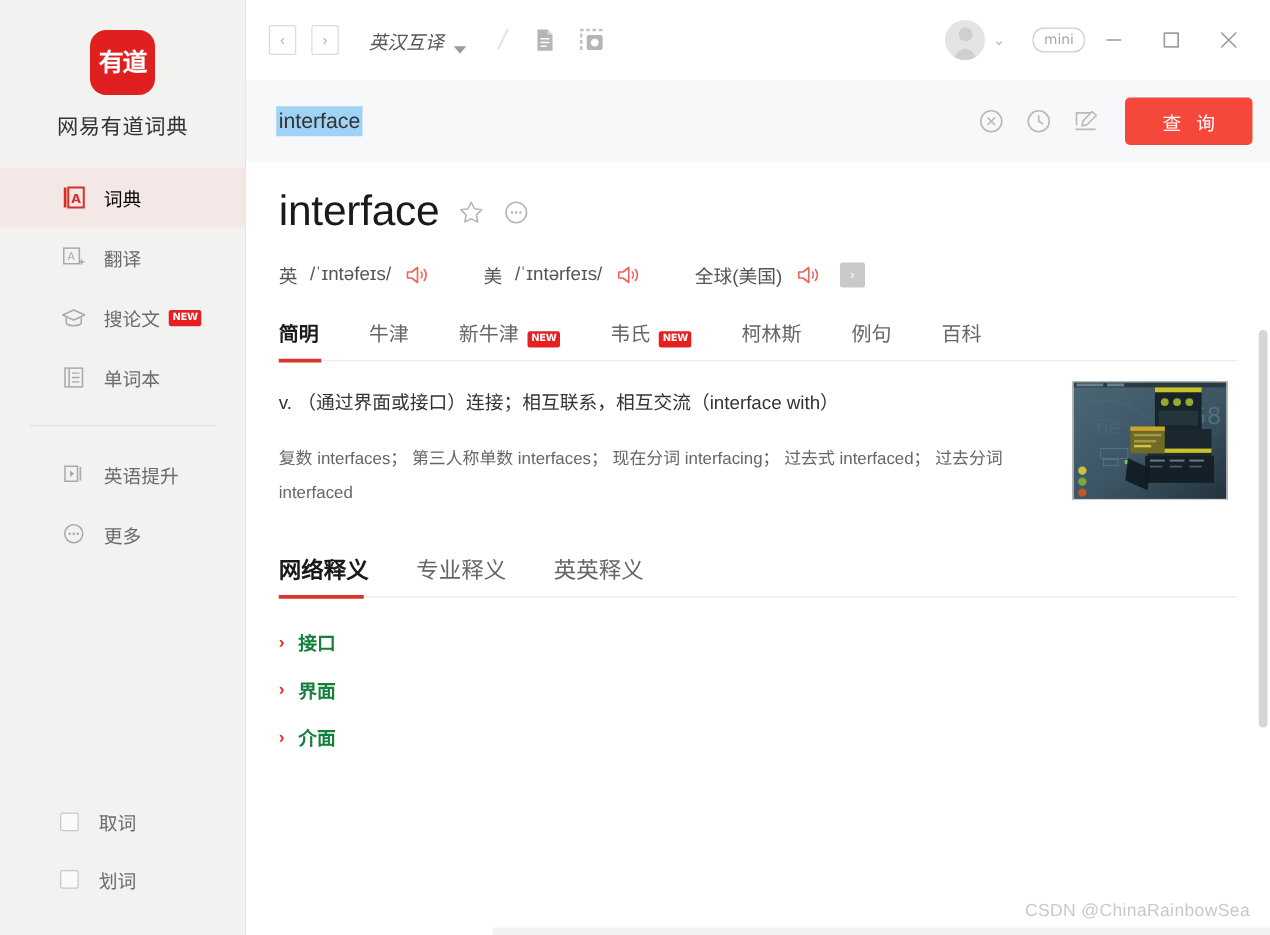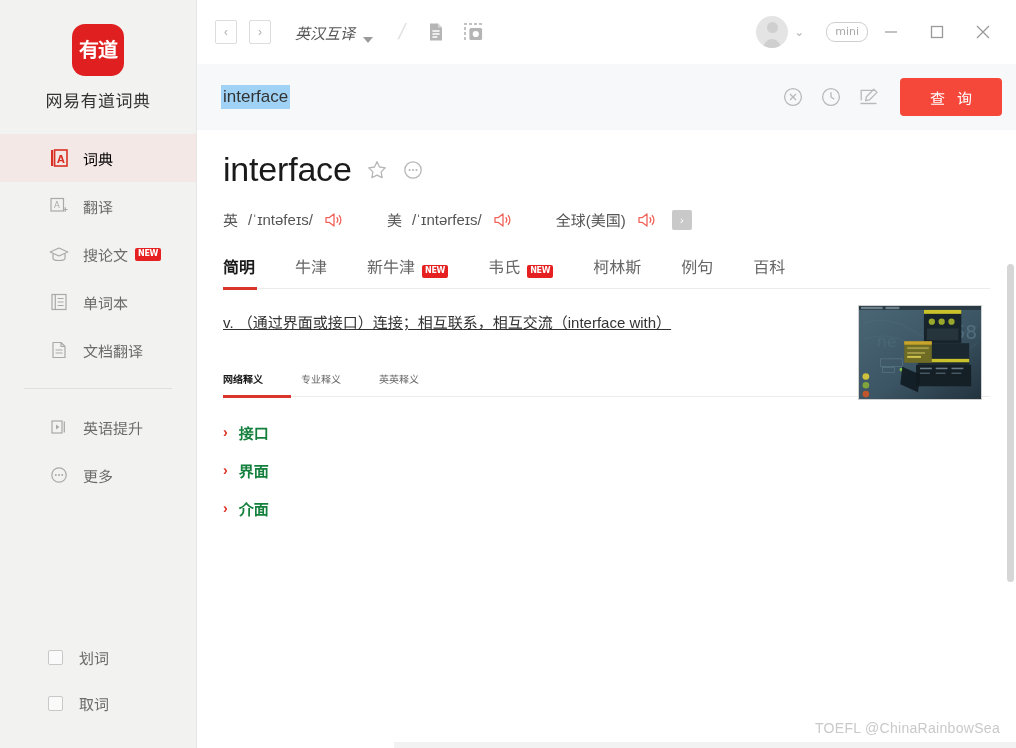--- a/index.html
+++ b/index.html
@@ -125,21 +125,21 @@
   .forms { margin-top:16px; font-size:13.5px; color:#666; line-height:27px;
            max-width:640px; }
   .exams { margin-top:14px; font-size:13px; color:#777; }
 
   .thumb { position:absolute; right:8px; top:-4px; width:124px; height:95px;
            border:1px solid #d0d0d0; overflow:hidden; background:#2b3b45; }
   .thumb-img { width:100%; height:100%; display:block; }
 
   .web-tabs { display:flex; align-items:flex-end; margin-top:34px;
               border-bottom:1px solid #ececec; }
-  .wtab { font-size:10px; color:#666; padding:0 0 10px; margin-right:38px;
+  .wtab { font-size:18px; color:#666; padding:0 0 10px; margin-right:38px;
           cursor:pointer; position:relative; white-space:nowrap; }
   .wtab.active { color:#1a1a1a; font-weight:bold; }
   .wtab.active::after { content:""; position:absolute; left:0; bottom:-2px;
                         width:68px; height:3px; background:#d9352b; }
 
   .entries { margin-top:16px; }
   .entry { display:flex; align-items:center; height:38px; cursor:pointer; }
   .entry .chev { color:#e0332a; font-size:14px; margin-right:11px; font-weight:bold;
                  line-height:1; }
   .entry .etxt { font-size:15px; color:#15803d; font-weight:bold; }
@@ -205,30 +205,20 @@
         <span class="ic">
           <svg width="20" height="20" viewBox="0 0 20 20">
             <rect x="3" y="2.5" width="14" height="15" fill="none" stroke="#a9a9a9" stroke-width="1.2"></rect>
             <path d="M6.3 2.5v15" stroke="#a9a9a9" stroke-width="1.2"></path>
             <path d="M8.6 6.5h6M8.6 10h6M8.6 13.5h6" stroke="#a9a9a9" stroke-width="1.1"></path>
           </svg>
         </span>
         <span class="lbl">单词本</span>
       </div>
 
-      <div class="nav-item">
-        <span class="ic">
-          <svg width="20" height="20" viewBox="0 0 20 20">
-            <path d="M4 2.5h8l4 4v11H4z" fill="none" stroke="#a9a9a9" stroke-width="1.2" stroke-linejoin="round"></path>
-            <path d="M12 2.5v4h4" fill="none" stroke="#a9a9a9" stroke-width="1.2"></path>
-            <path d="M6.6 10h7M6.6 13h7" stroke="#a9a9a9" stroke-width="1.1"></path>
-          </svg>
-        </span>
-        <span class="lbl">文档翻译</span>
-      </div>
 
       <div class="nav-sep"></div>
 
       <div class="nav-item">
         <span class="ic">
           <svg width="20" height="20" viewBox="0 0 20 20">
             <rect x="3" y="4" width="10" height="12" fill="none" stroke="#a9a9a9" stroke-width="1.2"></rect>
             <path d="M7 7.4l3.4 2.6L7 12.6z" fill="#a9a9a9"></path>
             <path d="M15.3 4.6v10.8" stroke="#a9a9a9" stroke-width="1.3"></path>
           </svg>
@@ -247,25 +237,25 @@
           </svg>
         </span>
         <span class="lbl">更多</span>
       </div>
 
     </nav>
 
     <div class="sidebar-bottom">
       <div class="chk-row">
         <span class="chk-box"></span>
-        <span>划词</span>
+        <span>取词</span>
       </div>
       <div class="chk-row">
         <span class="chk-box"></span>
-        <span>取词</span>
+        <span>划词</span>
       </div>
     </div>
   </aside>
 
   <section class="main">
 
     <div class="titlebar">
       <div class="navbtn">‹</div>
       <div class="navbtn">›</div>
 
@@ -429,21 +419,22 @@
         </div>
         <div class="dtab">
           <span>例句</span>
         </div>
         <div class="dtab">
           <span>百科</span>
         </div>
       </div>
 
       <div class="defs">
-        <div class="def-line" style="margin-top:12px;text-decoration:underline;">v. （通过界面或接口）连接；相互联系，相互交流（interface with）</div>
+        <div class="def-line" style="margin-top:12px;">v. （通过界面或接口）连接；相互联系，相互交流（interface with）</div>
+        <div class="forms">复数 interfaces； 第三人称单数 interfaces； 现在分词 interfacing； 过去式 interfaced； 过去分词 interfaced</div>
 
         <div class="thumb">
           <svg class="thumb-img" viewBox="0 0 124 95" preserveAspectRatio="none">
             <defs>
               <linearGradient id="bg" x1="0" y1="0" x2="1" y2="1">
                 <stop offset="0%" stop-color="#4a6675"></stop>
                 <stop offset="55%" stop-color="#3c5564"></stop>
                 <stop offset="100%" stop-color="#22333d"></stop>
               </linearGradient>
             </defs>
@@ -512,15 +503,15 @@
           <span class="etxt">介面</span>
         </div>
       </div>
 
       <div class="scroll-track">
         <div class="scroll-thumb"></div>
       </div>
     </div>
 
     <div class="bottom-strip"></div>
-    <div class="watermark">TOEFL @ChinaRainbowSea</div>
+    <div class="watermark">CSDN @ChinaRainbowSea</div>
   </section>
 </div>
 
 </body></html>

